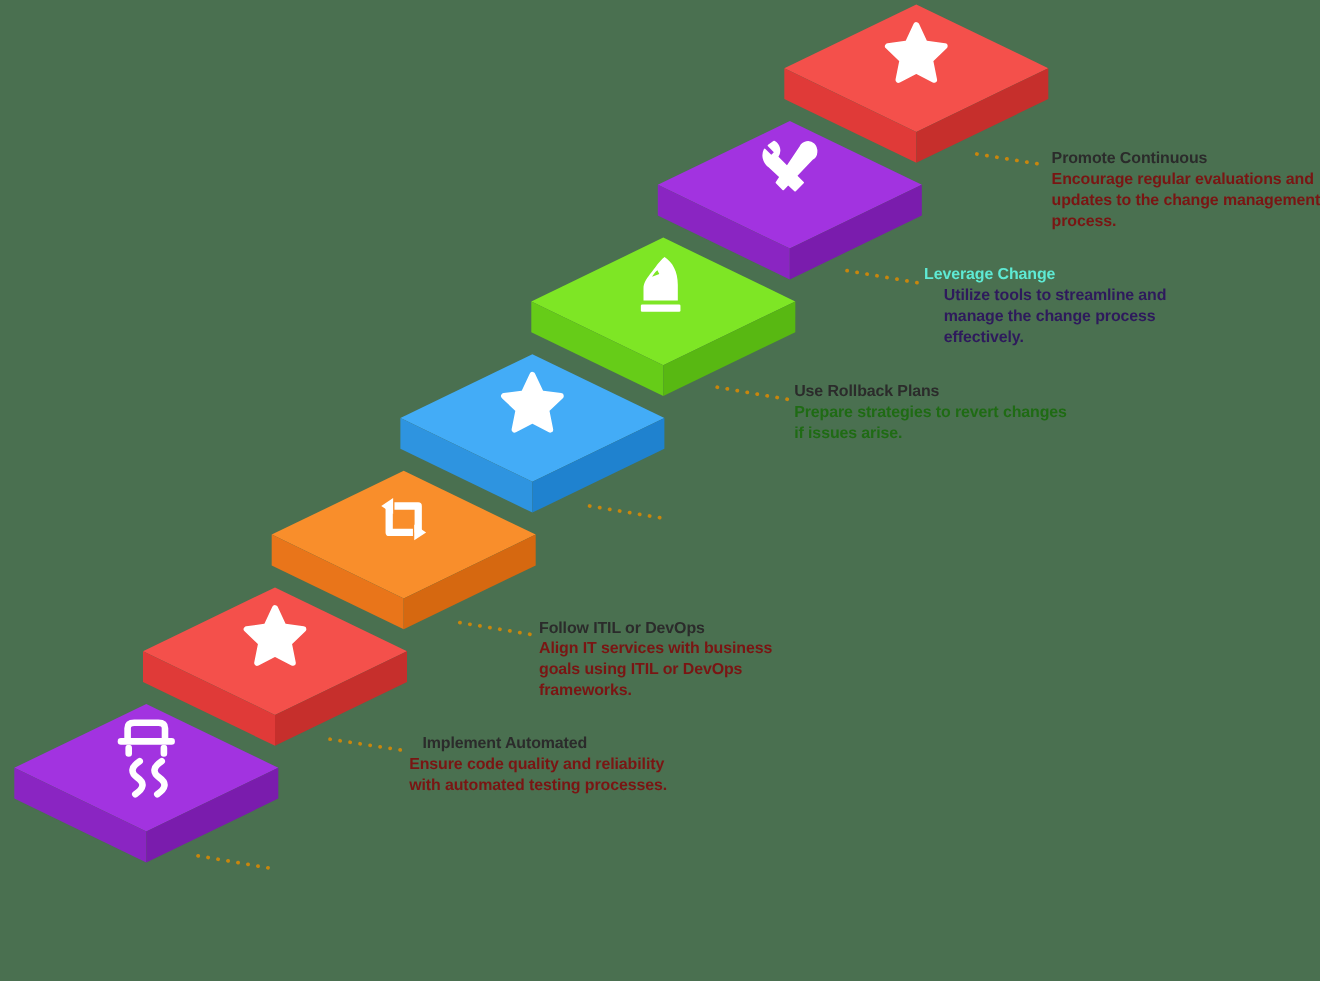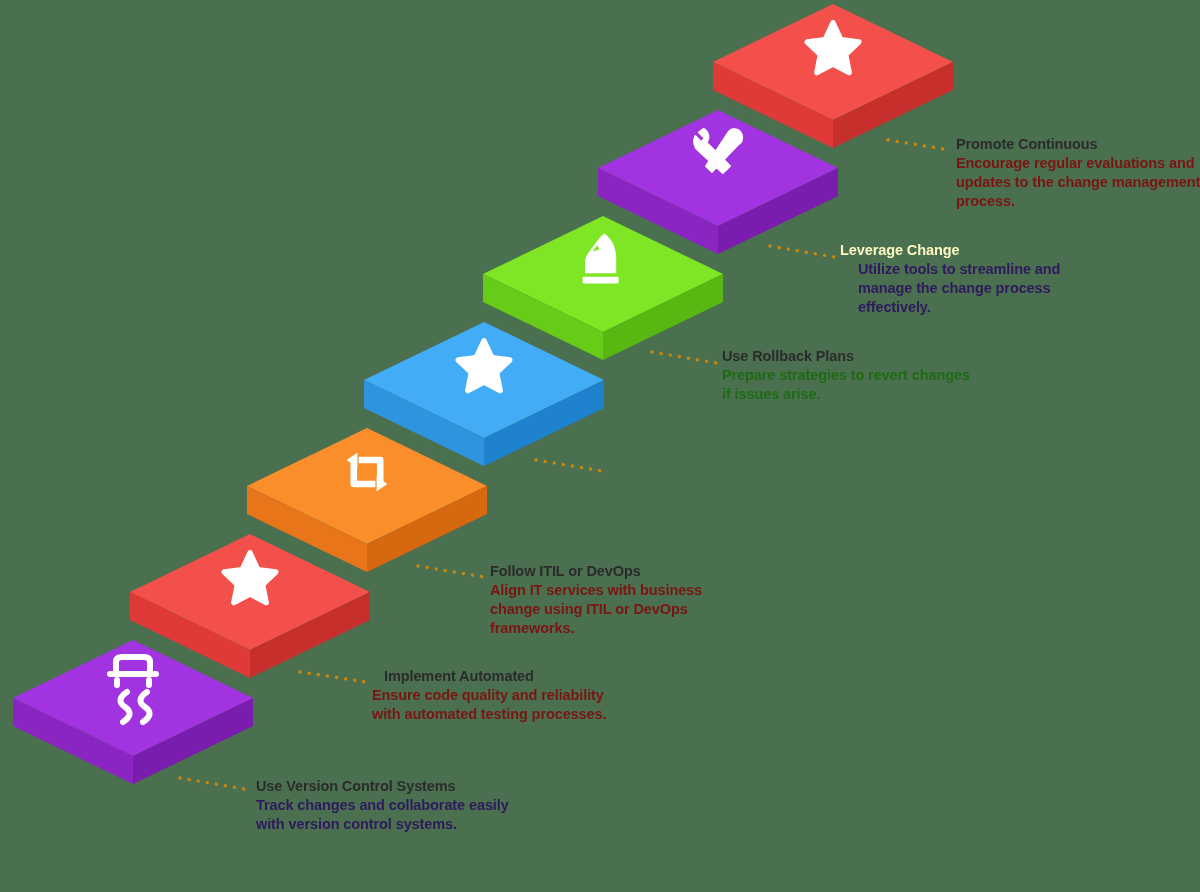--- a/index.html
+++ b/index.html
@@ -151,43 +151,39 @@
       <line x1="180" y1="778" x2="250" y2="790"></line>
       <line x1="300" y1="672" x2="366" y2="682"></line>
       <line x1="418" y1="566" x2="484" y2="577"></line>
       <line x1="536" y1="460" x2="602" y2="471"></line>
       <line x1="652" y1="352" x2="716" y2="363"></line>
       <line x1="770" y1="246" x2="834" y2="257"></line>
       <line x1="888" y1="140" x2="950" y2="150"></line>
     </g>
   </svg>
 
-  <div class="callout" id="callout-0">
-    <p class="c-title" style="color: rgb(43, 43, 43);">Use Version Control Systems</p>
-    <p class="c-body" style="color: rgb(46, 26, 92);">Track changes and collaborate easily with version control systems.</p>
-  </div>
 
   <div class="callout" id="callout-1">
     <p class="c-title" style="color: rgb(43, 43, 43); margin-left: 12px;">Implement Automated</p>
     <p class="c-body" style="color: rgb(122, 21, 19);">Ensure code quality and reliability with automated testing processes.</p>
   </div>
 
   <div class="callout" id="callout-2">
     <p class="c-title" style="color: rgb(43, 43, 43);">Follow ITIL or DevOps</p>
-    <p class="c-body" style="color: rgb(122, 21, 19);">Align IT services with business change using ITIL or DevOps frameworks.</p>
+    <p class="c-body" style="color: rgb(122, 21, 19);">Align IT services with business goals using ITIL or DevOps frameworks.</p>
   </div>
 
 
   <div class="callout" id="callout-4">
     <p class="c-title" style="color: rgb(43, 43, 43);">Use Rollback Plans</p>
     <p class="c-body" style="color: rgb(31, 107, 20);">Prepare strategies to revert changes if issues arise.</p>
   </div>
 
   <div class="callout" id="callout-5">
-    <p class="c-title" style="color: #fef9c3;">Leverage Change</p>
+    <p class="c-title" style="color: #5eead4;">Leverage Change</p>
     <p class="c-body" style="color: rgb(46, 26, 92); margin-left: 18px;">Utilize tools to streamline and manage the change process effectively.</p>
   </div>
 
   <div class="callout" id="callout-6">
     <p class="c-title" style="color: rgb(43, 43, 43);">Promote Continuous</p>
     <p class="c-body" style="color: rgb(122, 21, 19);">Encourage regular evaluations and updates to the change management process.</p>
   </div>
 
 </div>
 

